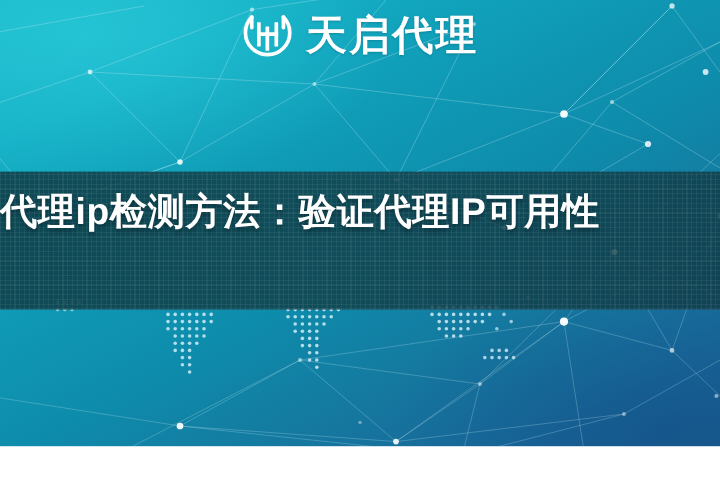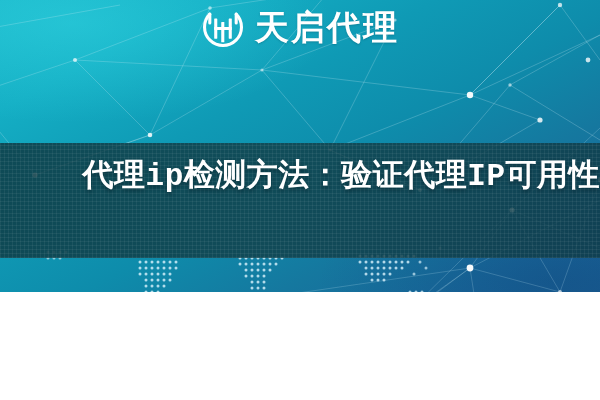--- a/index.html
+++ b/index.html
@@ -3,23 +3,23 @@
 <meta charset="utf-8">
 <style>
   html, body {
     margin: 0;
     padding: 0;
     background: #ffffff;
   }
   #banner {
     position: relative;
     width: 600px;
-    height: 292px;
+    height: 372px;
     overflow: hidden;
-    font-family: Liberation Mono, monospace;
+    font-family: Liberation Sans, sans-serif;
     background: linear-gradient(152deg,
         #19b6c9 0%,
         #14aec4 18%,
         #0f9ab5 38%,
         #0e8cab 55%,
         #15789f 72%,
         #19679a 88%,
         #1a5e93 100%);
   }
 
@@ -106,21 +106,21 @@
     text-shadow: 0 1px 2px rgba(0,70,90,0.30);
   }
 
   
   .headline {
     position: absolute;
     left: 0;
     top: 155px;
     width: 600px;
     z-index: 7;
-    text-align: right;
+    text-align: left;
     color: #ffffff;
     font-size: 31px;
     font-weight: bold;
     line-height: 43px;
     letter-spacing: 0.5px;
     text-shadow: 0 2px 4px rgba(0,25,35,0.55);
   }
   .headline-line {
     display: block;
     white-space: nowrap;

